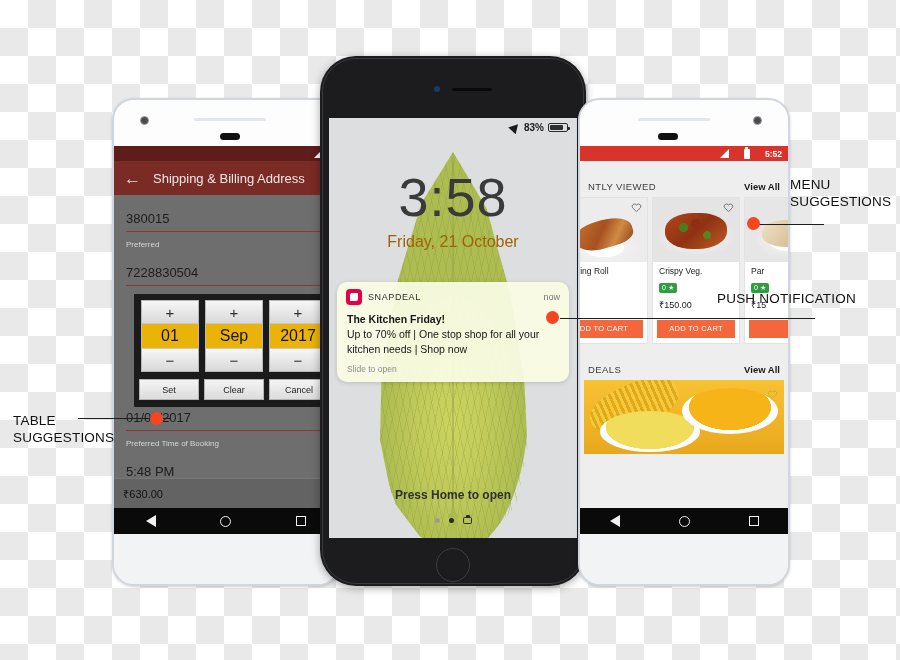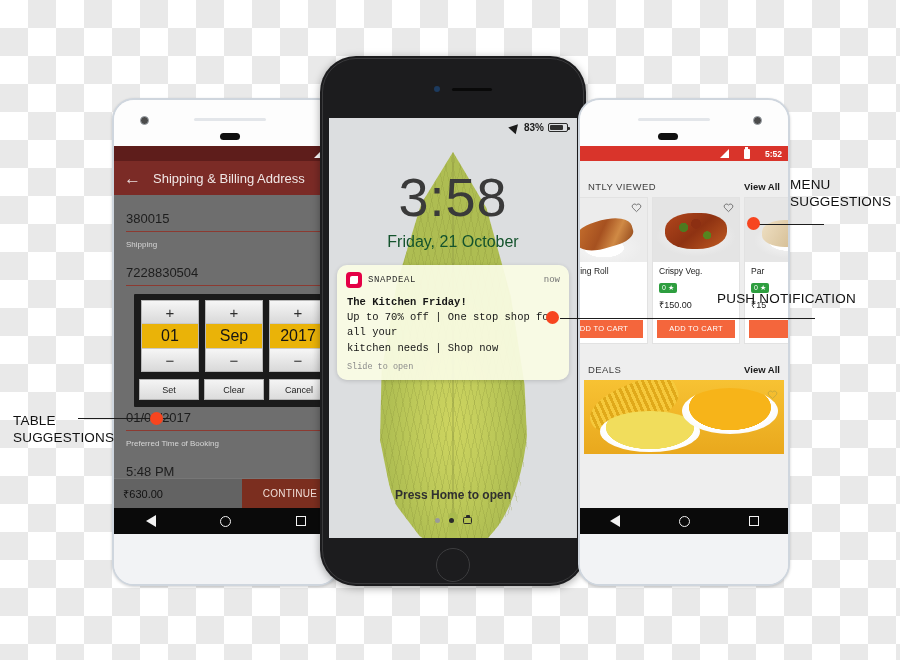--- a/index.html
+++ b/index.html
@@ -241,30 +241,29 @@
   .batt-ios i { display: block; height: 100%; width: 83%; background: #2f2f2f; border-radius: 1px; }
 
   .ios-clock {
     position: absolute; left: 0; top: 48px; width: 100%;
     text-align: center; font-size: 54px; font-weight: 200;
     color: #3a3a3a; letter-spacing: 1px;
     font-family: "Liberation Sans", sans-serif;
   }
   .ios-date {
     position: absolute; left: 0; top: 115px; width: 100%;
-    text-align: center; font-size: 16px; font-weight: 300; color: #14532d;
+    text-align: center; font-size: 16px; font-weight: 300; color: #a16207;
   }
 
   .notif {
-    position: absolute; left: 8px; top: 147px; width: 232px;
+    position: absolute; left: 8px; top: 164px; width: 232px;
     background: rgba(250,252,228,.93);
     border-radius: 10px;
     box-shadow: 0 1px 4px rgba(0,0,0,.16);
     overflow: hidden;
-    font-family: Liberation Mono, monospace;
   }
   .notif-head {
     display: flex; align-items: center; gap: 6px;
     padding: 7px 9px 5px;
   }
   .notif-logo {
     width: 16px; height: 16px; border-radius: 4px; background: #e40046;
     display: flex; align-items: center; justify-content: center;
   }
   .notif-logo span {
@@ -473,21 +472,21 @@
       </div>
 
       <div class="l-appbar">
         <div class="back">←</div>
         <div class="title">Shipping &amp; Billing Address</div>
       </div>
 
       <div class="l-form">
         <div class="l-field-val">380015</div>
         <div class="l-underline"></div>
-        <div class="l-field-label">Shipping</div>
+        <div class="l-field-label">Preferred</div>
         <div class="l-field-val">7228830504</div>
         <div class="l-underline"></div>
       </div>
 
       <div class="l-dialog">
         <div class="spin-row">
           <div class="spin">
             <div class="pm">+</div>
             <div class="val">01</div>
             <div class="pm">−</div>
@@ -513,21 +512,20 @@
       <div class="l-after-dialog">
         <div class="l-field-val">01/09/2017</div>
         <div class="l-underline"></div>
         <div class="l-field-label">Preferred Time of Booking</div>
         <div class="l-field-val">5:48 PM</div>
         <div class="l-underline"></div>
       </div>
 
       <div class="l-footer">
         <div class="price">₹630.00</div>
-        <div class="cont">CONTINUE</div>
       </div>
 
       <div class="navbar-android">
         <div class="nav-back"></div>
         <div class="nav-home"></div>
         <div class="nav-rec"></div>
       </div>
     </div>
 
     <div class="bezel-bottom"></div>

